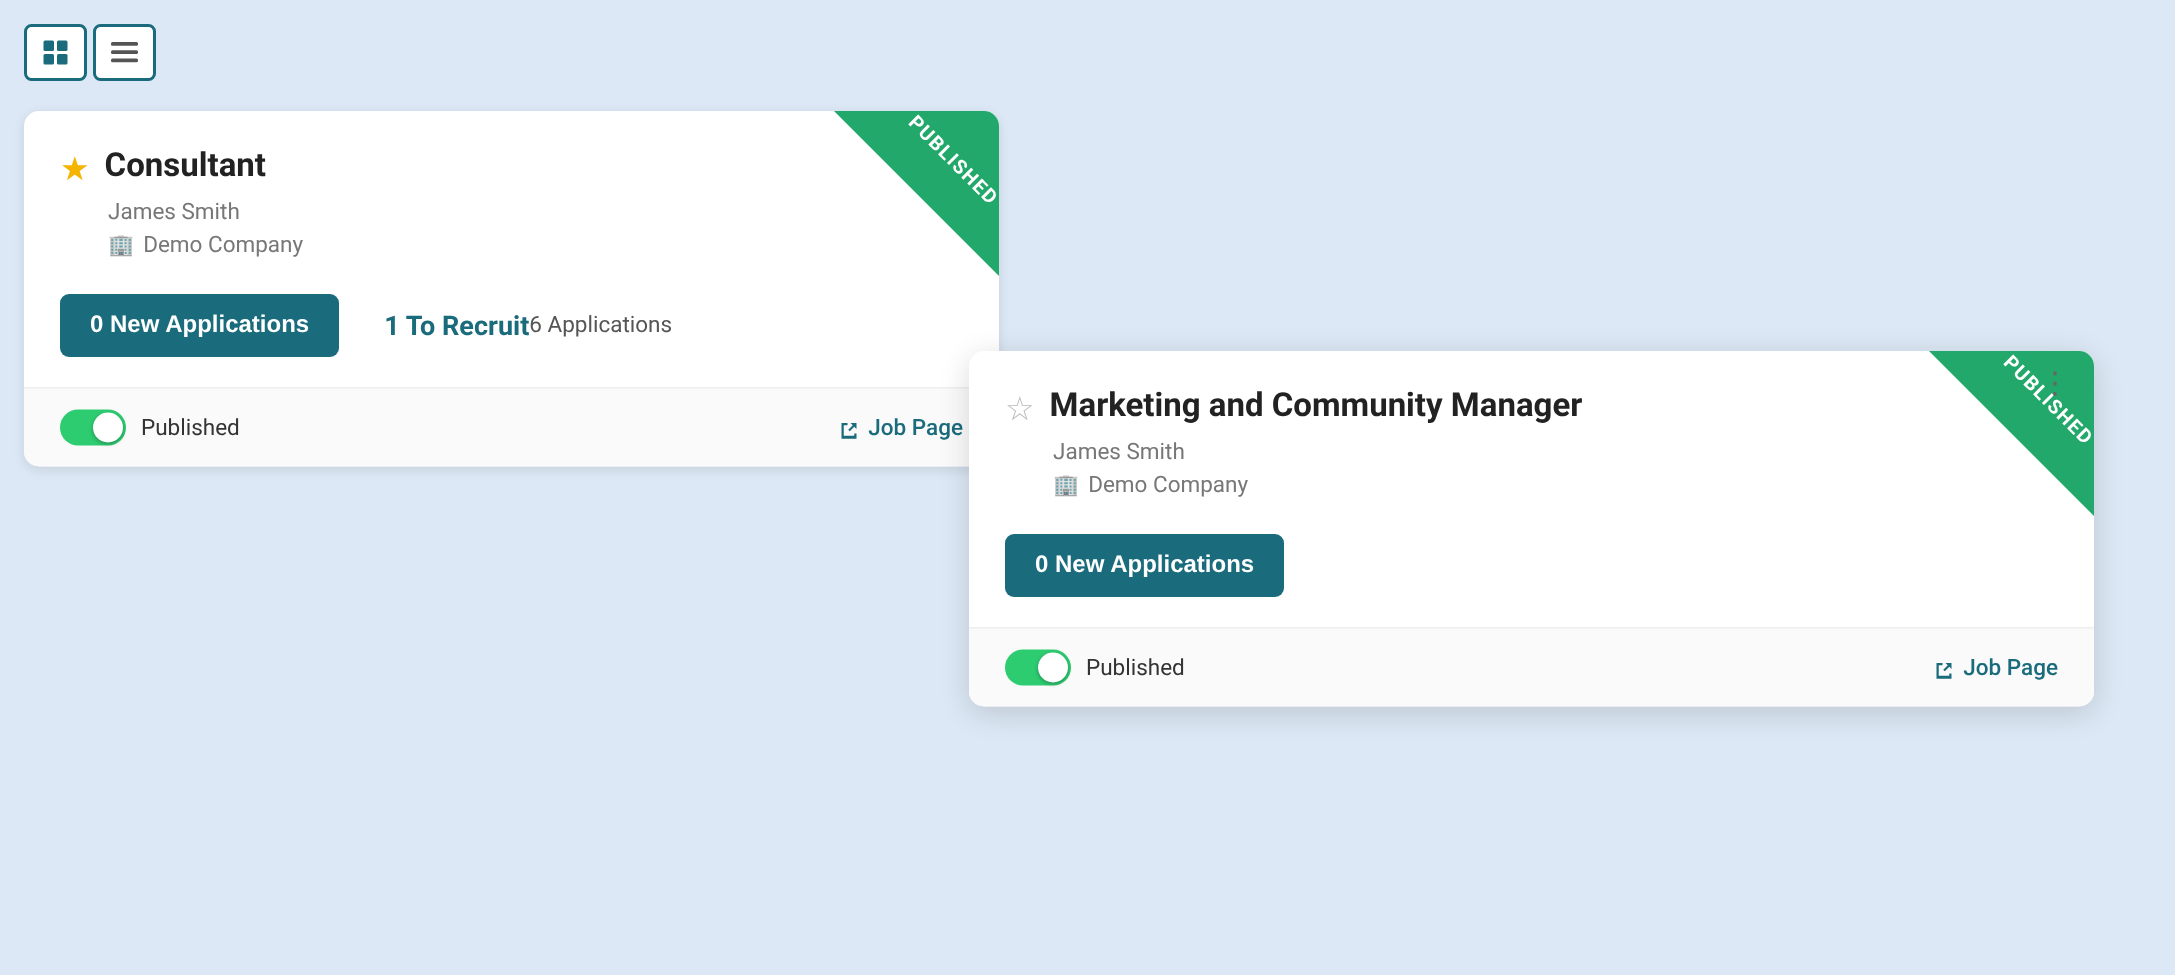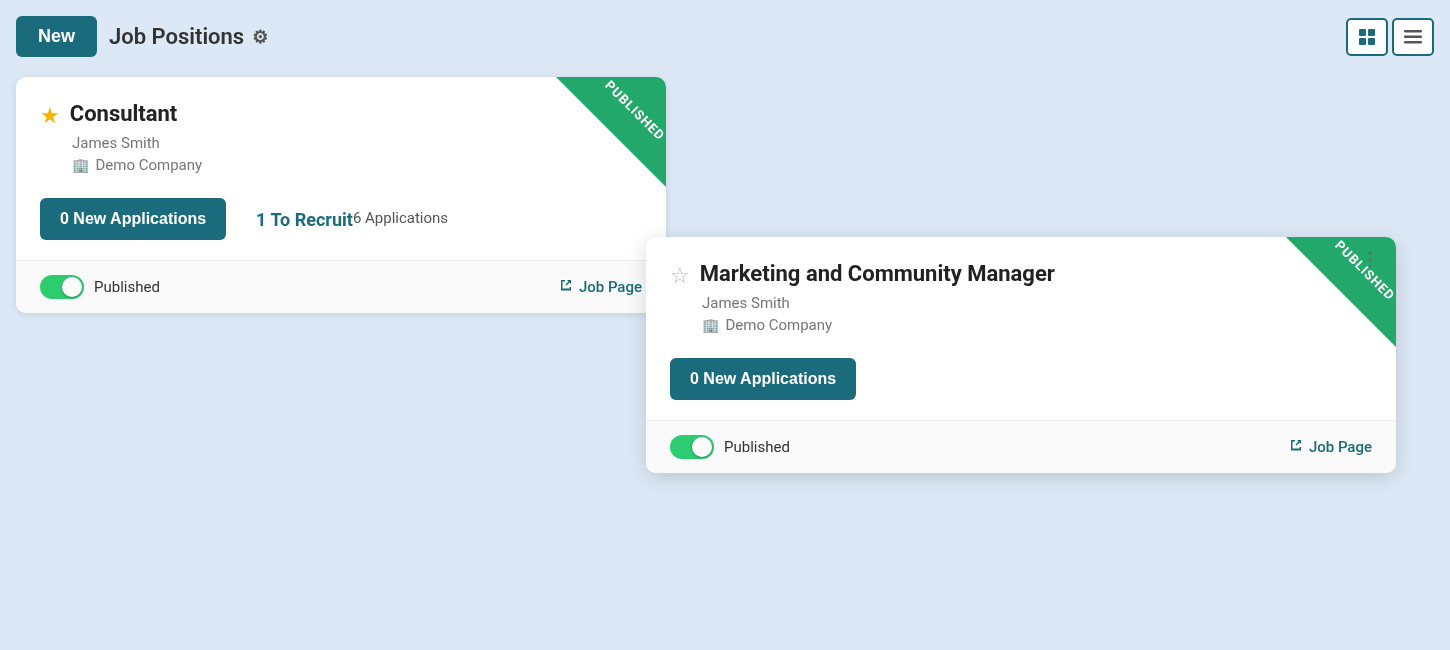--- a/index.html
+++ b/index.html
@@ -190,21 +190,21 @@
       top: 2px;
       right: 2px;
       box-shadow: 0 1px 3px rgba(0,0,0,0.3);
     }
     .toggle-label {
       font-size: 15px;
       color: #333;
     }
     .job-page-link {
       display: flex;
-      align-items: flex-start;
+      align-items: flex-end;
       gap: 6px;
       color: #1a6b7c;
       font-size: 15px;
       font-weight: 500;
       cursor: pointer;
       text-decoration: none;
     }
 
     
     .ribbon {
@@ -259,27 +259,20 @@
       top: 160px;
       width: 750px;
       z-index: 10;
       box-shadow: 0 4px 20px rgba(0,0,0,0.15);
     }
   </style>
 </head>
 <body>
 
 <div class="header">
-  <div class="header-left">
-    <button class="new-btn">New</button>
-    <span class="page-title">
-      <span>Job Positions</span>
-      <span class="gear-icon">⚙</span>
-    </span>
-  </div>
   <div class="view-btns">
     <button class="view-btn active">
       <svg width="18" height="18" viewBox="0 0 18 18">
         <rect x="1" y="1" width="7" height="7" rx="1" fill="#1a6b7c"></rect>
         <rect x="10" y="1" width="7" height="7" rx="1" fill="#1a6b7c"></rect>
         <rect x="1" y="10" width="7" height="7" rx="1" fill="#1a6b7c"></rect>
         <rect x="10" y="10" width="7" height="7" rx="1" fill="#1a6b7c"></rect>
       </svg>
     </button>
     <button class="view-btn">

